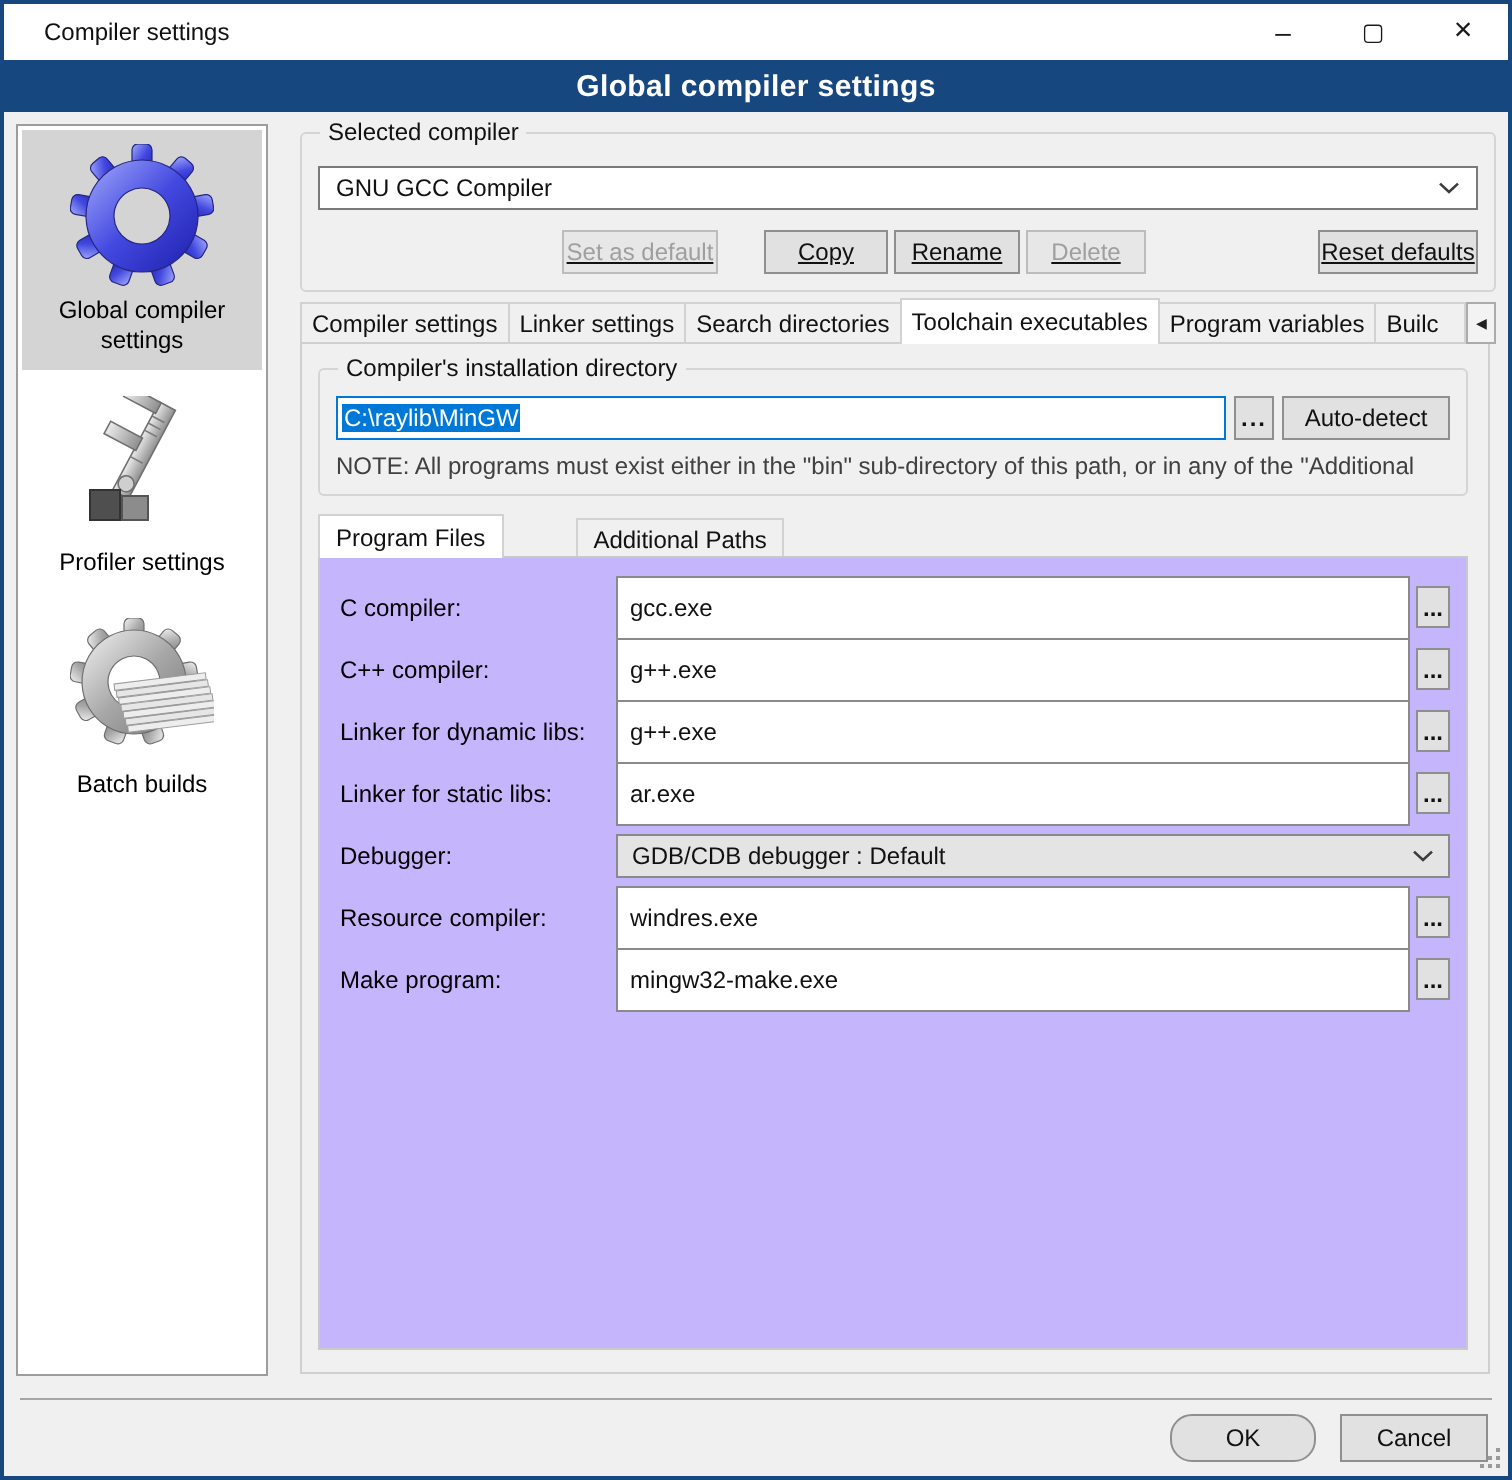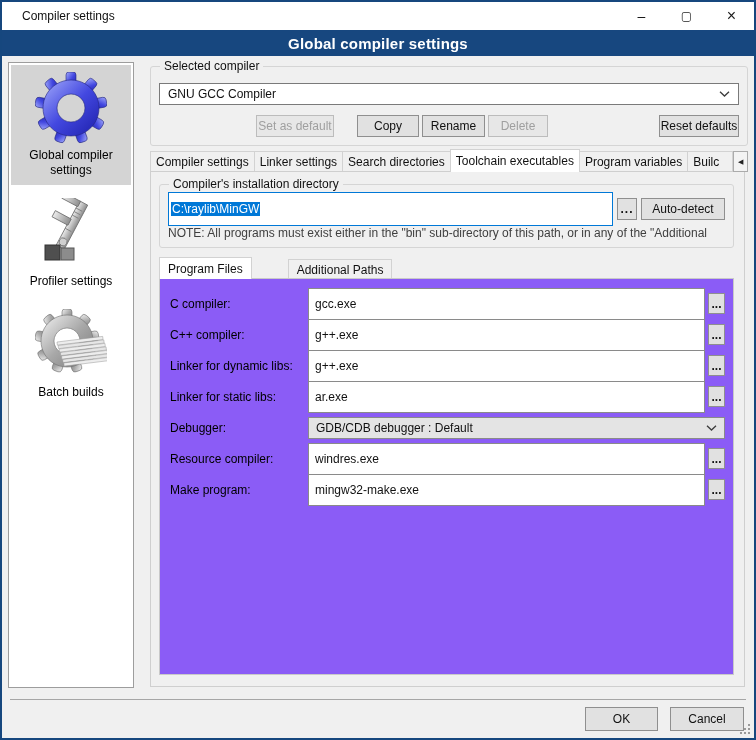--- a/index.html
+++ b/index.html
@@ -30,21 +30,21 @@
   
   .main { position:absolute; left:143px; top:0; width:607px; height:100%; }
 
   .groupbox { position:absolute; border:1px solid #d5d5d5; border-radius:3px; }
   .gb-label { position:absolute; top:-8px; left:9px; background:#f0f0f0; padding:0 4px; white-space:nowrap; }
 
   .group-sel { left:5px; right:4px; top:10px; height:80px; }
   .combo { position:absolute; left:8px; right:8px; top:16px; height:22px; background:#fff; border:1px solid #7a7a7a; display:flex; align-items:center; padding:0 8px; }
   .combo .val { flex:1; white-space:nowrap; overflow:hidden; }
 
-  .btnrow { position:absolute; left:0; right:8px; top:48px; height:22px; display:flex; align-items:center; }
+  .btnrow { position:absolute; left:25px; right:8px; top:48px; height:22px; display:flex; align-items:center;text-decoration:underline; }
   .btn { height:22px; background:#e1e1e1; border:1px solid #8f8f8f; display:flex; align-items:center; justify-content:center; white-space:nowrap; }
   .btn.disabled { color:#9f9f9f; background:#e7e7e7; border-color:#bcbcbc; }
   .b-sad { margin-left:105px; width:78px; }
   .b-copy { margin-left:23px; width:62px; }
   .b-rename { margin-left:3px; width:63px; }
   .b-delete { margin-left:3px; width:60px; }
   .b-reset { margin-left:auto; width:80px; }
 
   
   .tabstrip { position:absolute; left:5px; right:4px; top:93px; height:23px; display:flex; align-items:flex-end; overflow:hidden; }
@@ -52,42 +52,42 @@
   .tab.active { height:23px; background:#fff; position:relative; z-index:3; }
   .tab.clipped { width:46px; overflow:hidden; }
   .tscroll { margin-left:auto; display:flex; z-index:4; }
   .tsbtn { width:15px; height:21px; border:1px solid #ababab; background:#f3f3f3; display:flex; align-items:center; justify-content:center; font-size:7px; color:#222; margin-left:1px; flex-shrink:0; }
 
   
   .tabpage { position:absolute; left:5px; right:7px; top:115px; height:516px; background:#f0f0f0; border:1px solid #cfcfcf; z-index:1; }
 
   .group-dir { left:8px; right:10px; top:12px; height:64px; border-color:#d5d5d5; }
   .dirrow { position:absolute; left:8px; right:8px; top:13px; height:22px; display:flex; align-items:center; }
-  .dir-input { flex:1; height:22px; background:#fff; border:1px solid #0078d7; display:flex; align-items:center; padding:16px 2px; overflow:hidden; }
+  .dir-input { flex:1; height:22px; background:#fff; border:1px solid #0078d7; display:flex; align-items:center; padding:4px 2px; overflow:hidden; }
   .dir-sel { background:#0078d7; color:#fff; white-space:nowrap; padding:0 1px; }
   .browse-sm { width:20px; height:22px; margin-left:4px; font-weight:bold; letter-spacing:1px; }
   .b-auto { width:84px; height:22px; margin-left:4px; }
   .note { position:absolute; left:8px; right:2px; top:41px; color:#404040; white-space:nowrap; overflow:hidden; }
 
   
   .subtabs { position:absolute; left:8px; top:85px; height:22px; display:flex; align-items:flex-end;gap:37px; }
   .subtab { height:20px; border:1px solid #d2d2d2; border-bottom:none; background:#f0f0f0; padding:0 8px; display:flex; align-items:center; margin-right:-1px; white-space:nowrap; }
   .subtab.active { height:22px; background:#fff; position:relative; z-index:3; }
 
-  .innerpanel { position:absolute; left:8px; right:10px; top:106px; height:397px; background:#8b5cf6; border:1px solid #c9c9c9; z-index:1; padding-top:9px; }
+  .innerpanel { position:absolute; left:8px; right:10px; top:106px; height:397px; background:#c4b5fd; border:1px solid #c9c9c9; z-index:1; padding-top:9px; }
   .frow { display:flex; align-items:center; height:31px; padding:0 8px 0 10px; }
   .flabel { width:138px; flex-shrink:0; color:#000; }
   .field { flex:1; height:21px; background:#fff; border:1px solid #8a8a8a; display:flex; align-items:center; padding:15px 6px; white-space:nowrap; overflow:hidden; }
   .browse { width:17px; height:21px; margin-left:3px; font-weight:bold; }
   .fselect { flex:1; height:22px; background:#e4e4e4; border:1px solid #8a8a8a; display:flex; align-items:center; padding:0 7px; }
   .chev { margin-left:auto; flex-shrink:0; }
 
   
   .sep { position:absolute; left:8px; right:8px; top:643px; border-top:1px solid #a6a6a6; }
-  .b-ok { position:absolute; right:96px; top:651px; width:73px; height:24px; }
+  .b-ok { position:absolute; right:96px; top:651px; width:73px; height:24px;border-radius:11px; }
   .b-cancel { position:absolute; right:10px; top:651px; width:74px; height:24px; }
   .grip { position:absolute; right:4px; bottom:4px; width:2px; height:2px; background:#9a9a9a;
           box-shadow:-4px 0 #9a9a9a,-8px 0 #9a9a9a,0 -4px #9a9a9a,-4px -4px #9a9a9a,0 -8px #9a9a9a; }
 </style>
 </head>
 <body>
 
 <div class="window">
 
   <div class="titlebar">

